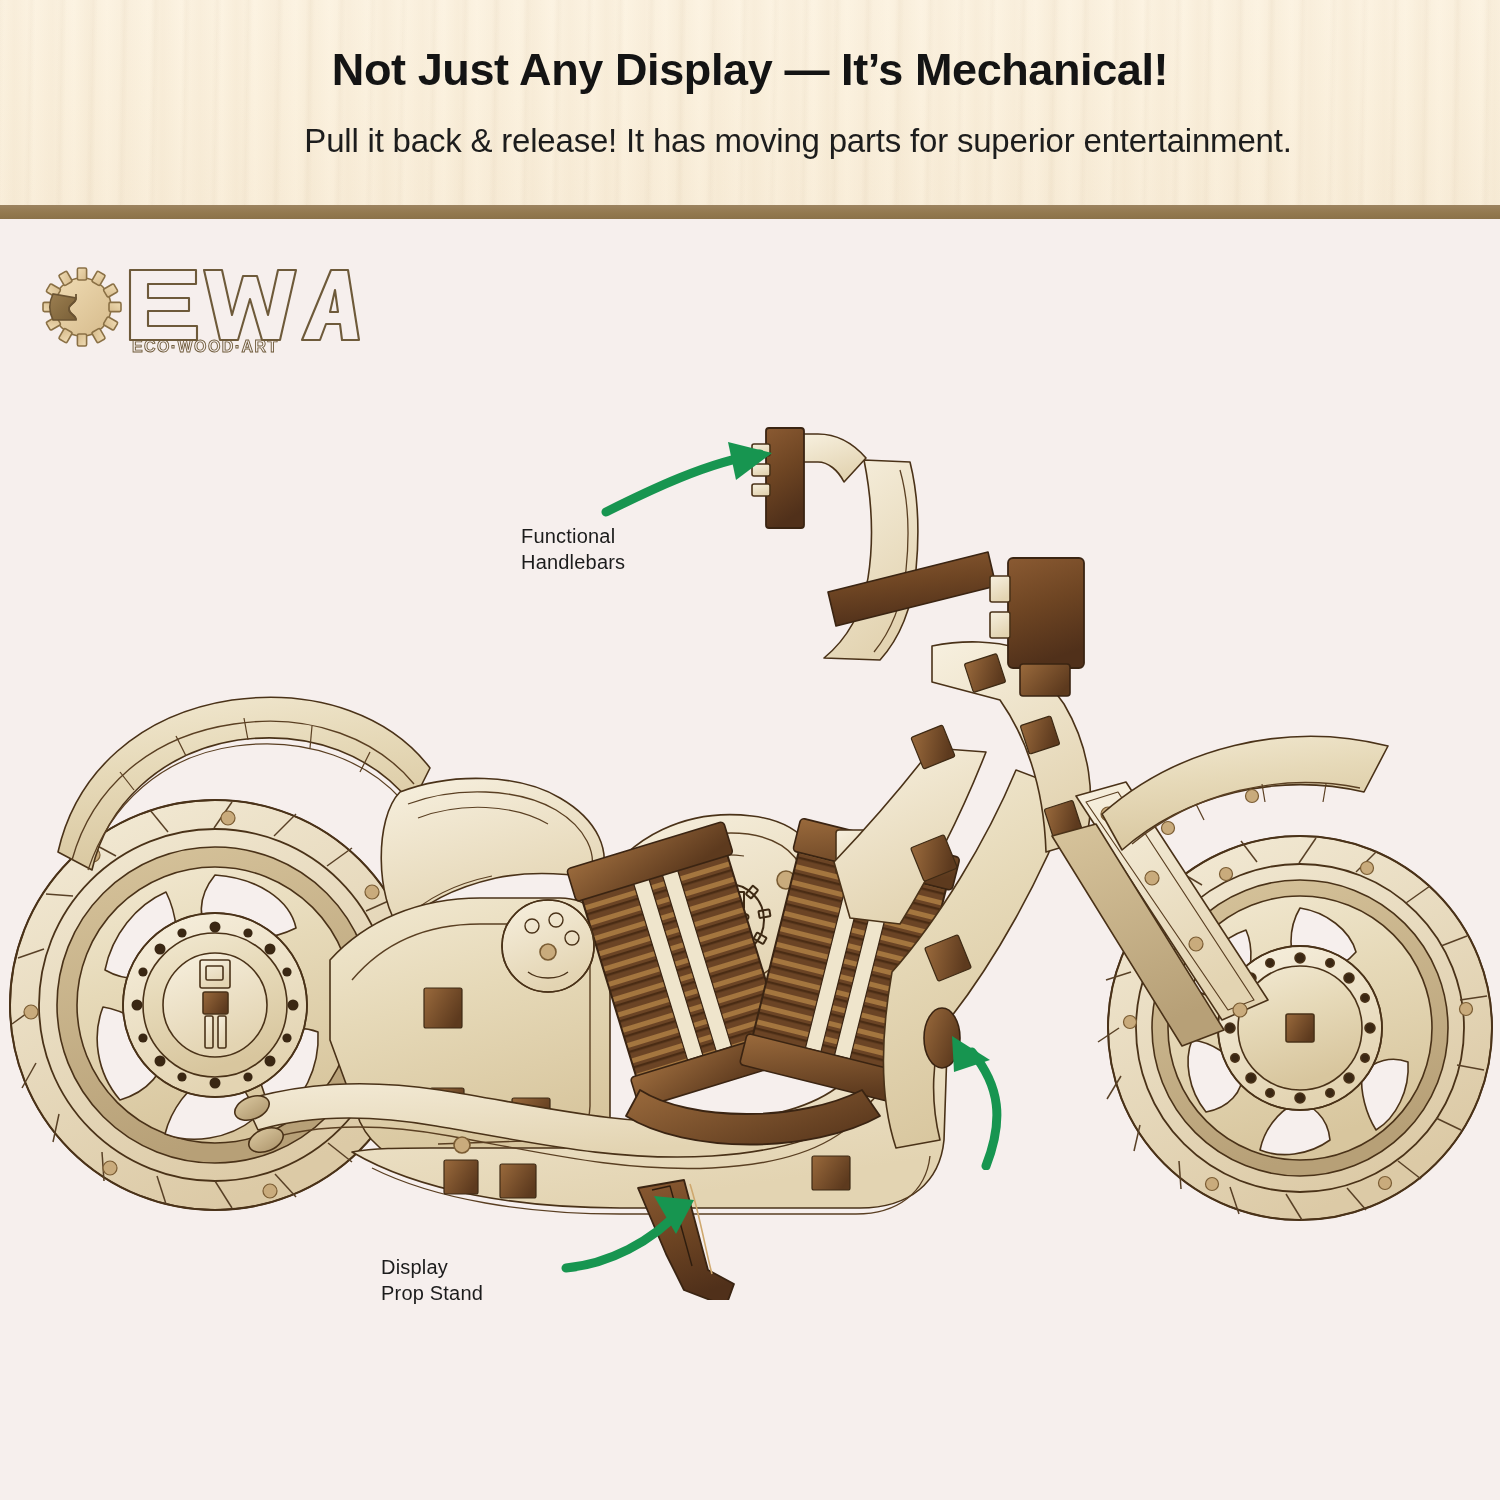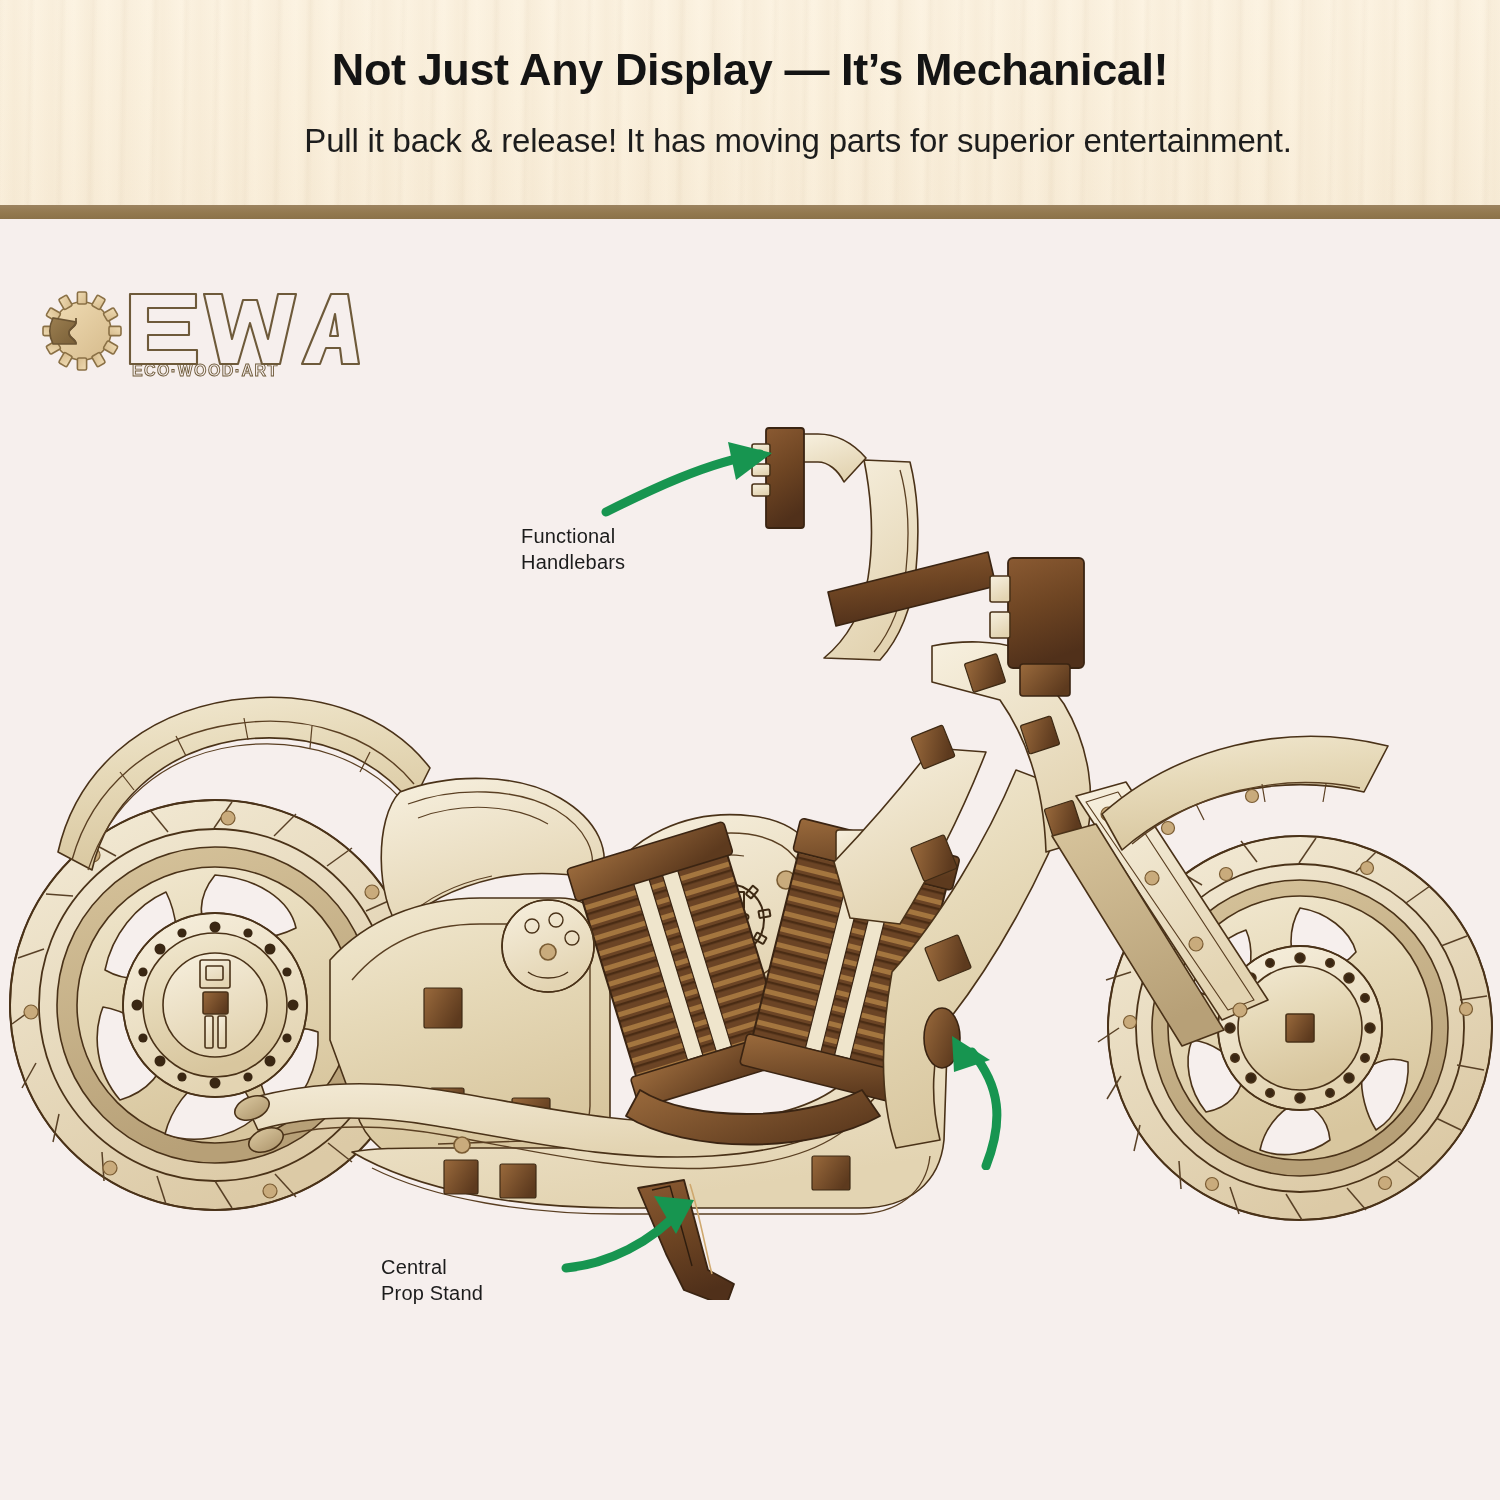--- a/index.html
+++ b/index.html
@@ -47,21 +47,21 @@
     background:linear-gradient(180deg,#9c8360 0%,#93794f 55%,#8b7249 100%);
   }
 
   
   .body-area{
     position:absolute;left:0;top:219px;width:1500px;height:1281px;
     background:#f6efed;
   }
 
   
-  .logo{position:absolute;left:34px;top:284px;width:330px;height:96px;}
+  .logo{position:absolute;left:34px;top:260px;width:330px;height:96px;}
   .logo svg{display:block;}
 
   
   .callout{position:absolute;color:#1c1c1c;font-size:20px;line-height:1.28;
            letter-spacing:0.2px;white-space:pre-line;}
   .c-handlebars{left:521px;top:524px;text-align:left;}
   .c-rubber{left:898px;top:1168px;text-align:left;}
   .c-stand{left:381px;top:1255px;text-align:left;}
 
   .arrow{position:absolute;}
@@ -546,16 +546,16 @@
       <path d="M22,16 L60,40 L24,52 Z" fill="#179550"></path>
     </svg>
   </div>
 
   <div class="arrow a-stand">
     <svg width="150" height="90" viewBox="0 0 150 90">
       <path d="M6,78 C48,74 92,52 120,20" fill="none" stroke="#179550" stroke-width="9" stroke-linecap="round"></path>
       <path d="M94,6 L134,10 L116,44 Z" fill="#179550"></path>
     </svg>
   </div>
-  <div class="callout c-stand">Central
+  <div class="callout c-stand">Display
 Prop Stand</div>
 
 </div>
 
 </body></html>

